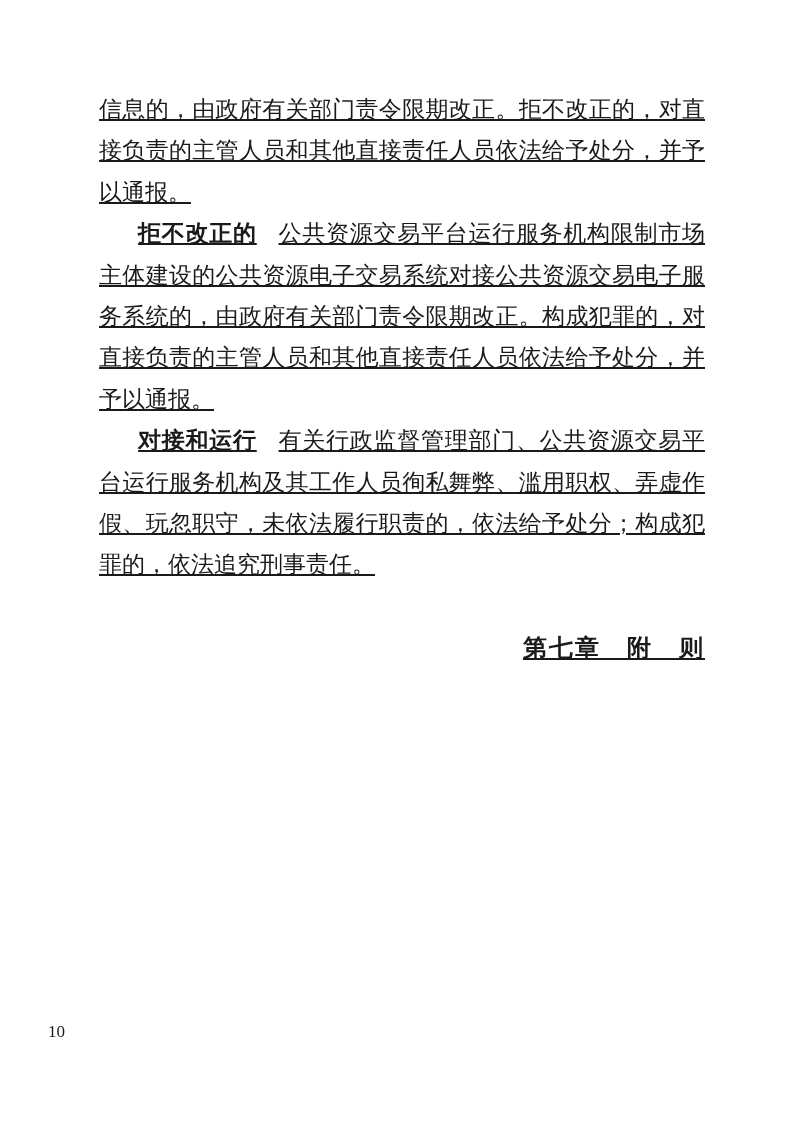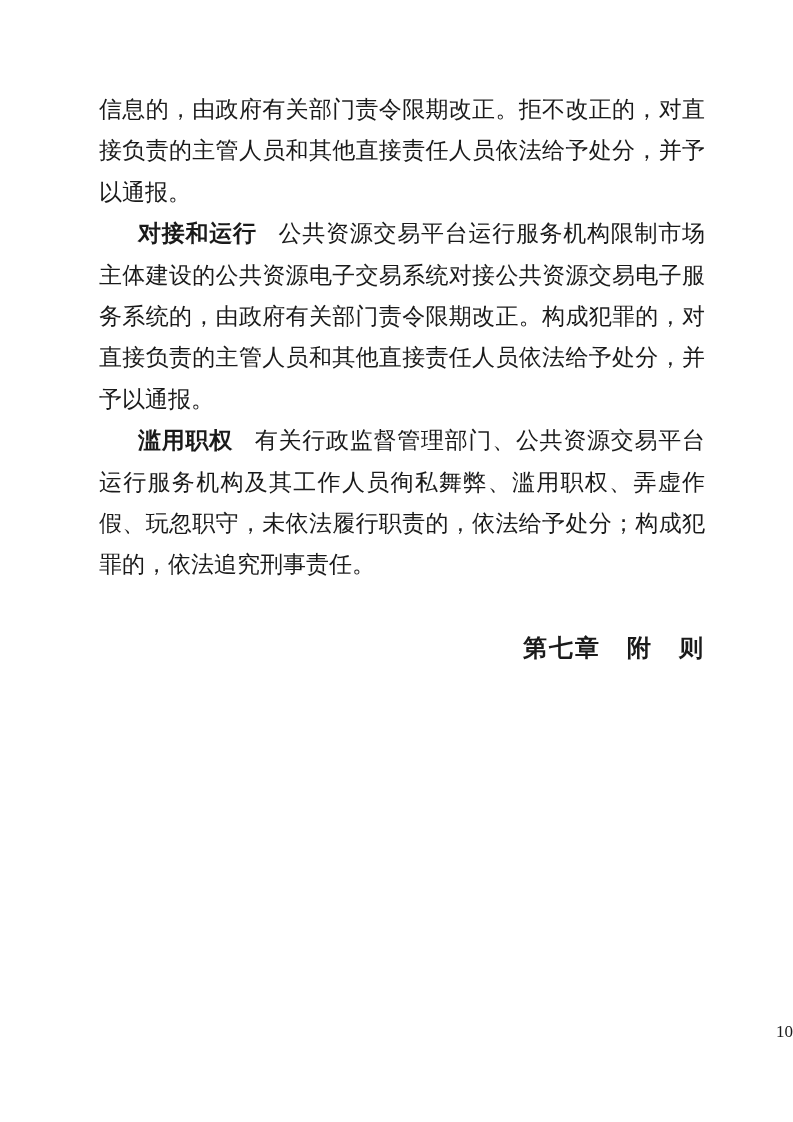--- a/index.html
+++ b/index.html
@@ -19,20 +19,21 @@
   }
   .content {
     position: absolute;
     left: 99px;
     top: 89px;
     width: 606px;
     font-size: 23px;
     line-height: 41.4px;
     text-align: justify;
     text-justify: inter-character;
+    text-decoration: underline;
   }
   .para {
     text-align: justify;
   }
   .para.indent {
     text-indent: 1.7em;
   }
   .article-label {
     font-weight: bold;
     margin-right: 0.95em;
@@ -44,38 +45,38 @@
     text-align: right;
     text-indent: 0;
     margin-top: 41px;
     letter-spacing: 2px;
   }
   .footer {
     position: absolute;
     top: 1022px;
     left: 0;
     width: 100%;
-    text-align: right;
+    text-align: left;
     font-size: 17px;
     color: #1a1a1a;
     padding-left: 48px;
   }
 </style>
 </head>
 <body>
 
 <div class="page">
   <div class="content">
 
     <p class="para">信息的，由政府有关部门责令限期改正。拒不改正的，对直接负责的主管人员和其他直接责任人员依法给予处分，并予以通报。</p>
 
-    <p class="para indent"><span class="article-label">对接和运行</span><span>公共资源交易平台运行服务机构限制市场主体建设的公共资源电子交易系统对接公共资源交易电子服务系统的，由政府有关部门责令限期改正。构成犯罪的，对直接负责的主管人员和其他直接责任人员依法给予处分，并予以通报。</span></p>
+    <p class="para indent"><span class="article-label">拒不改正的</span><span>公共资源交易平台运行服务机构限制市场主体建设的公共资源电子交易系统对接公共资源交易电子服务系统的，由政府有关部门责令限期改正。构成犯罪的，对直接负责的主管人员和其他直接责任人员依法给予处分，并予以通报。</span></p>
 
 
-    <p class="para indent"><span class="article-label">滥用职权</span><span>有关行政监督管理部门、公共资源交易平台运行服务机构及其工作人员徇私舞弊、滥用职权、弄虚作假、玩忽职守，未依法履行职责的，依法给予处分；构成犯罪的，依法追究刑事责任。</span></p>
+    <p class="para indent"><span class="article-label">对接和运行</span><span>有关行政监督管理部门、公共资源交易平台运行服务机构及其工作人员徇私舞弊、滥用职权、弄虚作假、玩忽职守，未依法履行职责的，依法给予处分；构成犯罪的，依法追究刑事责任。</span></p>
 
     <h2 class="chapter">第七章　附　则</h2>
 
 
   </div>
 
   <div class="footer">10</div>
 </div>
 
 </body></html>

